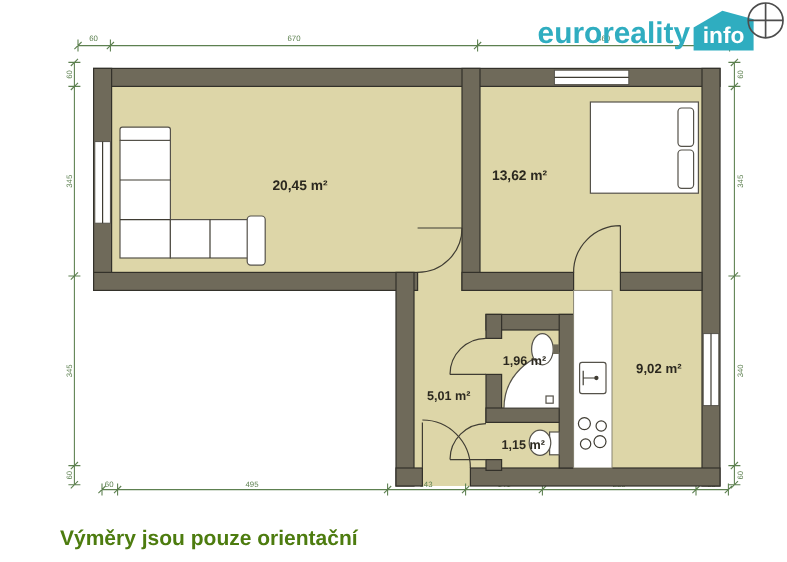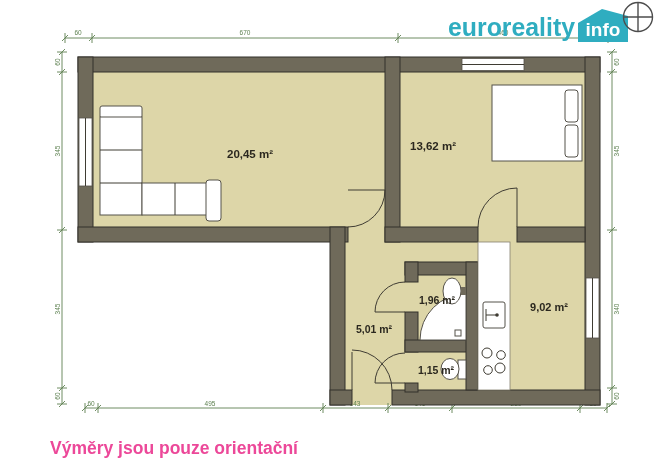--- a/index.html
+++ b/index.html
@@ -1,21 +1,21 @@
 <!DOCTYPE html>
 <html><head>
 <meta charset="utf-8">
 <style>
   html,body{margin:0;padding:0;background:#ffffff;}
   body{width:656px;height:468px;position:relative;overflow:hidden;
        font-family:"Liberation Sans",sans-serif;}
   #plan{position:absolute;left:0;top:0;}
   #logo{position:absolute;left:440px;top:0;}
   #caption{position:absolute;left:50px;top:438px;font-size:17.5px;
-           font-weight:bold;color:#ec4899;}
+           font-weight:bold;color:#4d7c0f;}
   .roomlbl{font-family:"Liberation Sans",sans-serif;font-weight:bold;fill:#2b281f;}
   .dimlbl{font-family:"Liberation Sans",sans-serif;font-size:6.5px;fill:#5d8050;}
   .wall{fill:#6f6a5a;stroke:#33312a;stroke-width:1;}
   .win{fill:#ffffff;stroke:#55524a;stroke-width:0.8;}
   .furn{fill:#ffffff;stroke:#55524a;stroke-width:1;}
   .arc{fill:none;stroke:#3f3c33;stroke-width:1;}
   .dim{stroke:#5d8050;stroke-width:0.9;fill:none;}
 </style>
 </head>
 <body>

